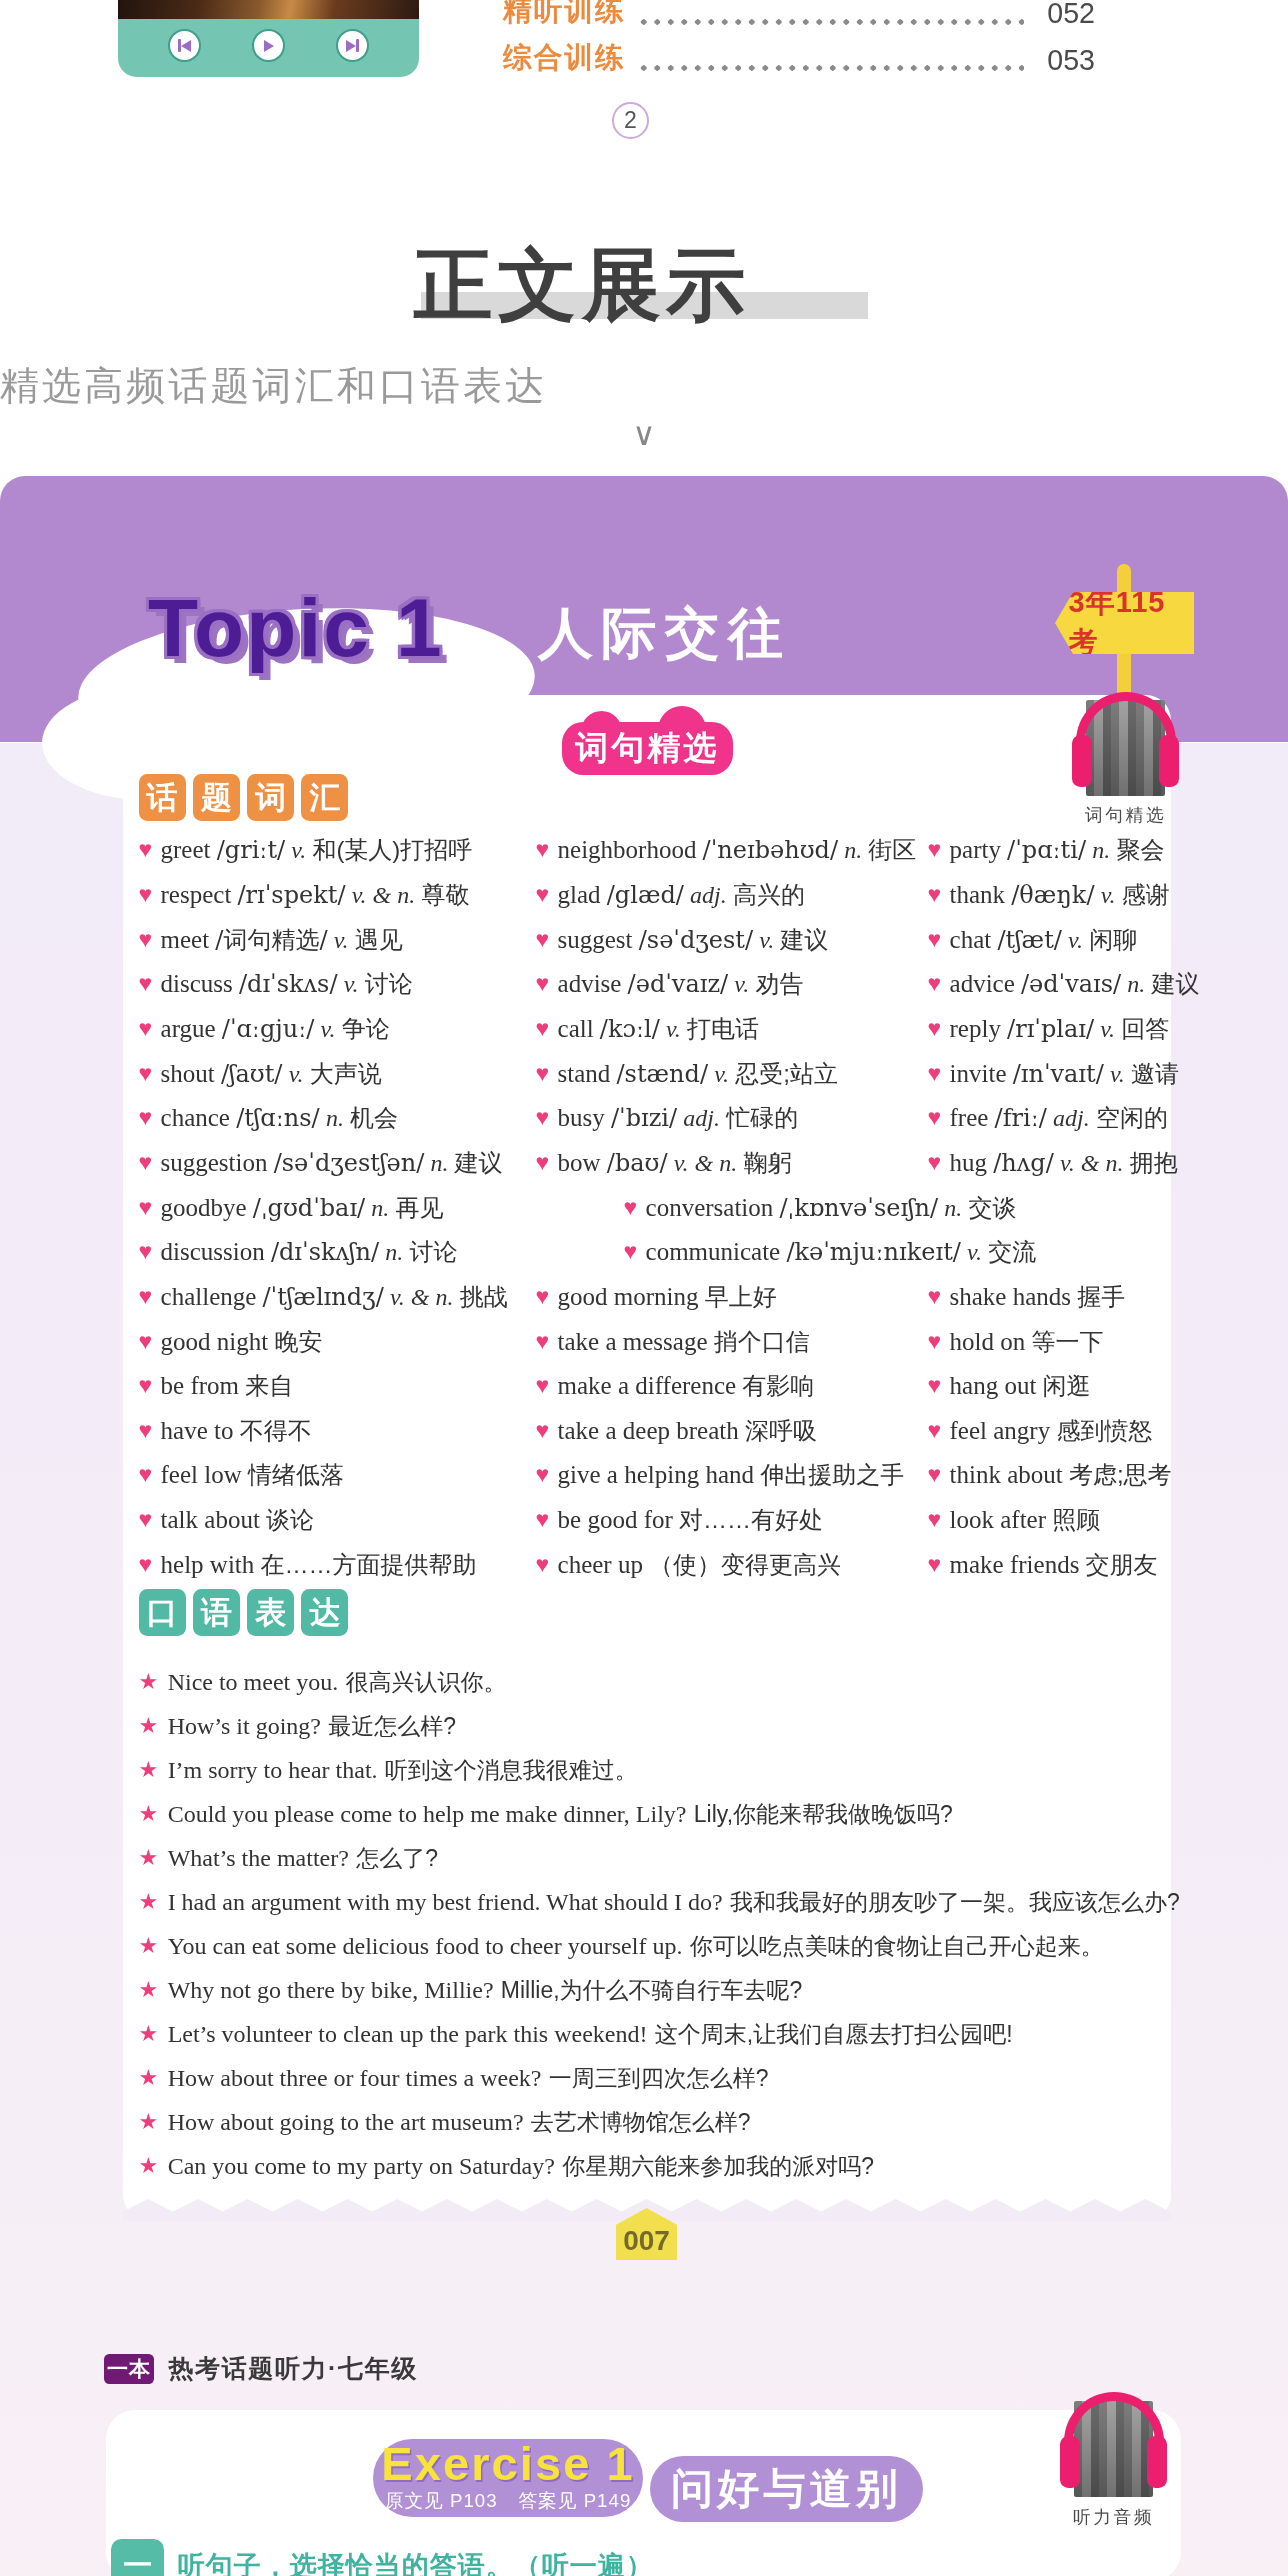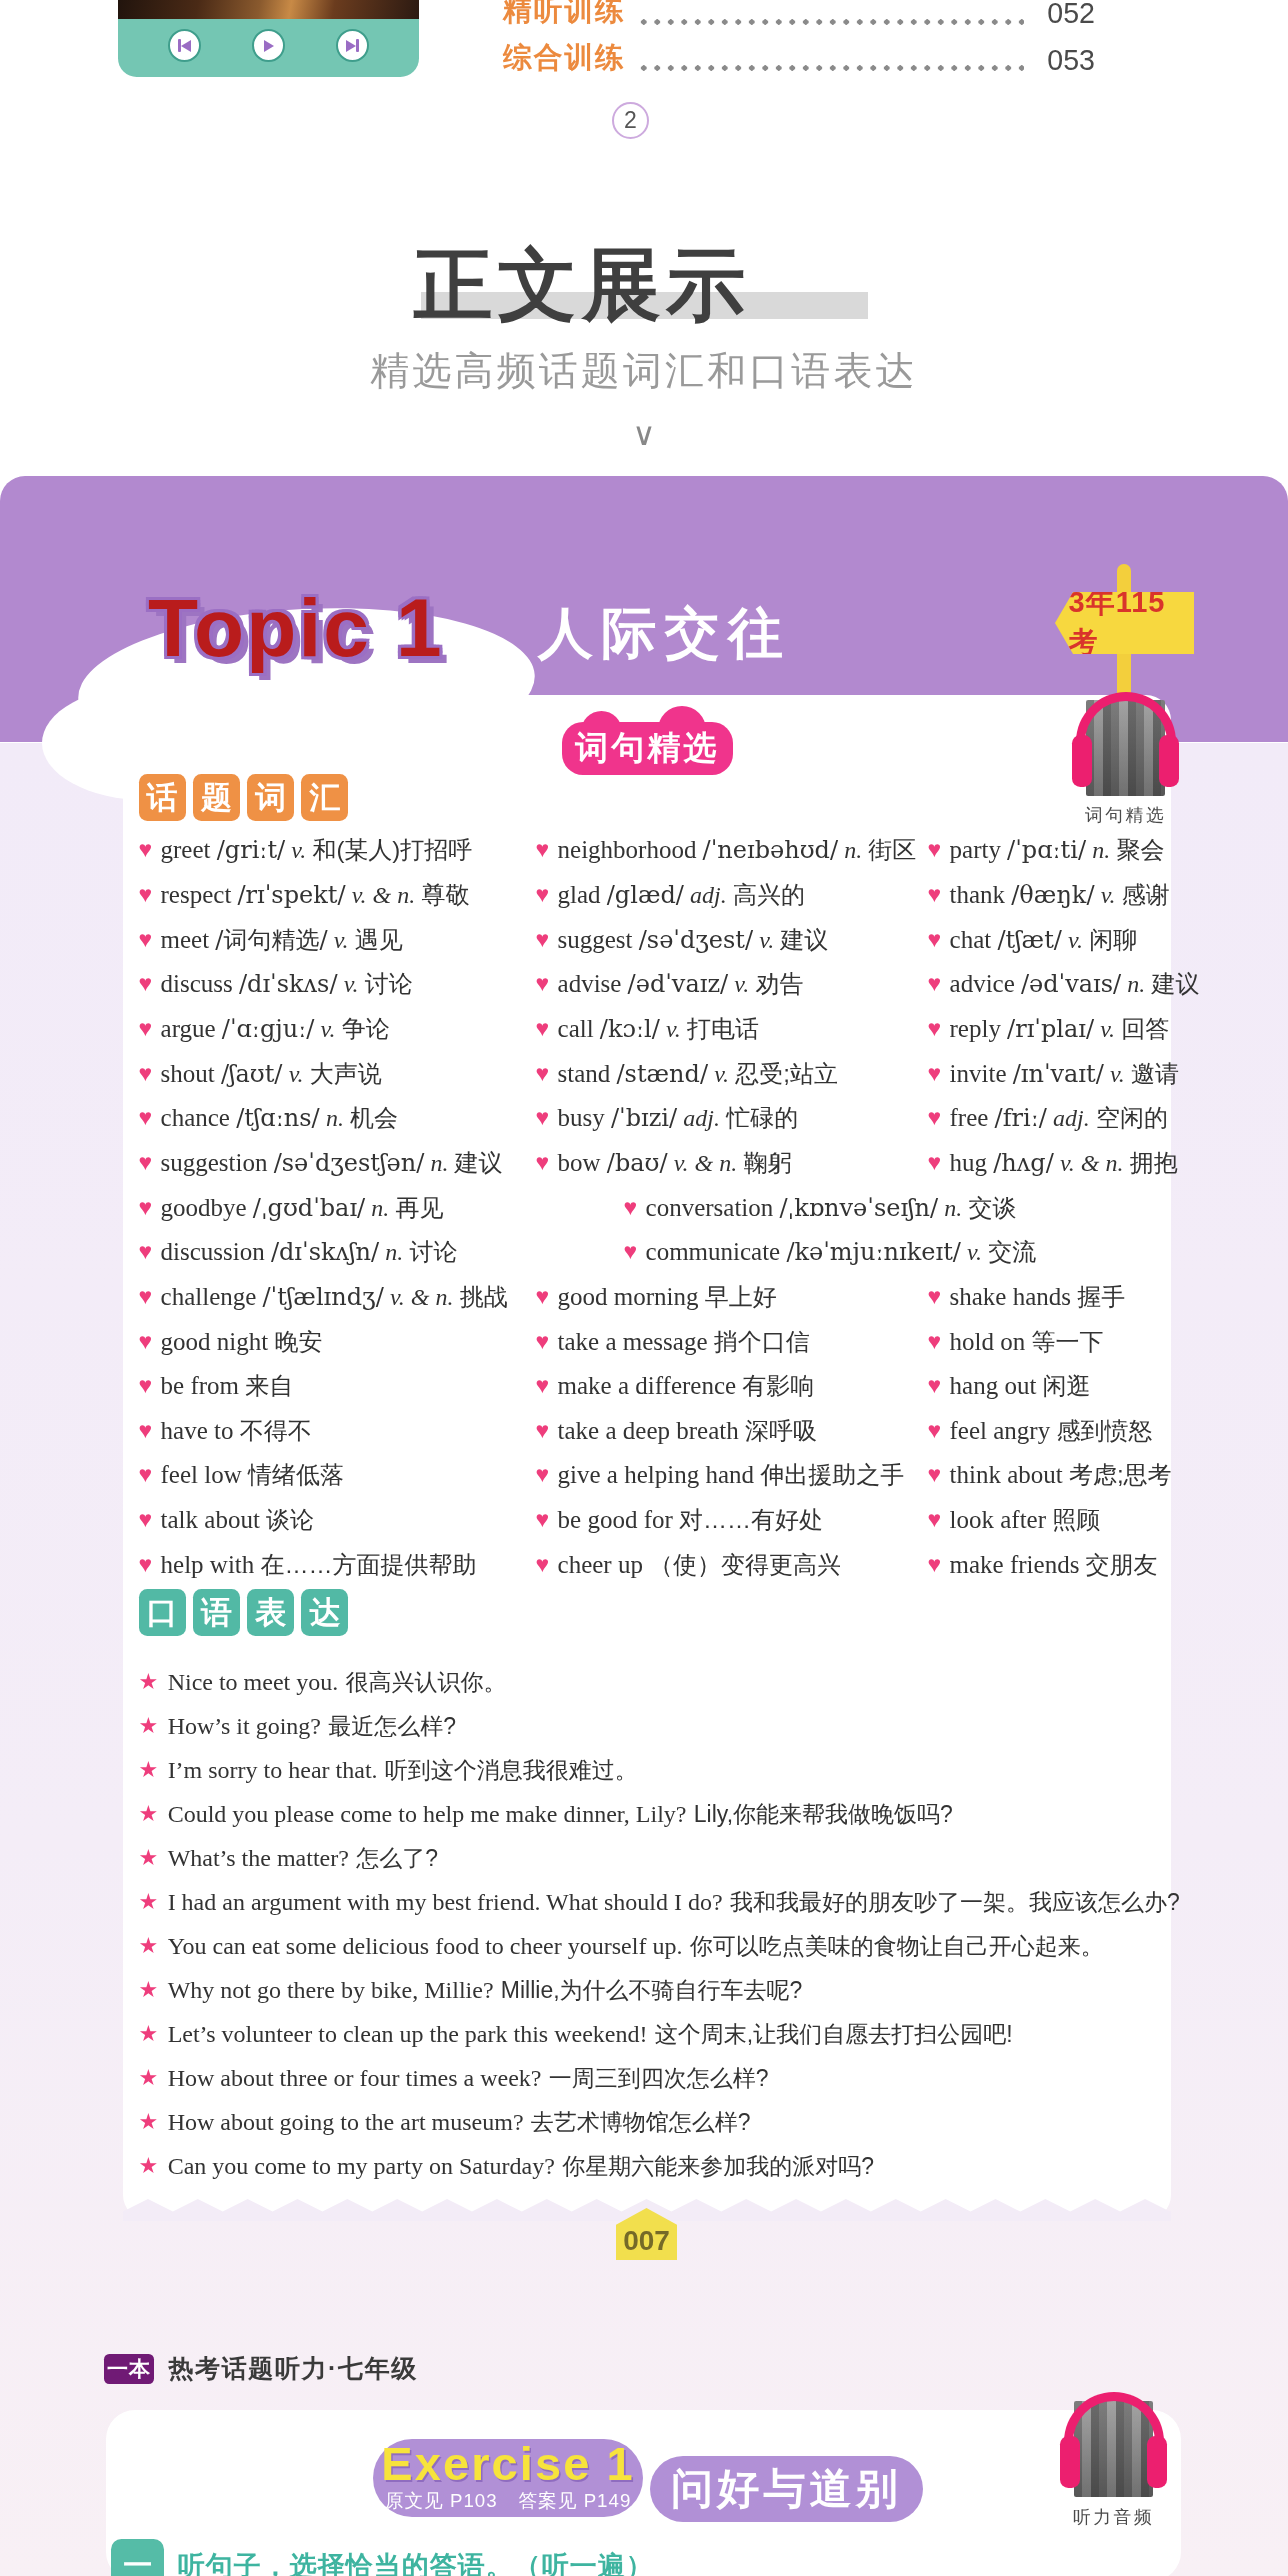--- a/index.html
+++ b/index.html
@@ -27,30 +27,30 @@
      background-size:13.5px 6.2px;background-repeat:repeat-x;background-position:0 50%;}
   .toc-page{font-size:28.6px;color:#4a4a4a;width:62px;text-align:right;}
 
   .page-circle{left:612px;top:102px;width:37px;height:37px;border:2.1px solid #cdaade;border-radius:50%;
      box-sizing:border-box;display:flex;align-items:center;justify-content:center;font-size:23px;color:#555;}
 
   
   .showcase-bar{left:421px;top:292px;width:447px;height:27px;background:#d9d9d9;}
   .showcase-title{left:0;top:233px;width:1164px;text-align:center;font-size:79px;font-weight:bold;
      color:#3f3f3f;letter-spacing:5.2px;}
-  .showcase-sub{left:0;top:344px;width:1288px;text-align:center;font-size:39px;color:#9a9a9a;letter-spacing:3.1px;}
+  .showcase-sub{left:0;top:359px;width:1288px;text-align:left;font-size:39px;color:#9a9a9a;letter-spacing:3.1px;}
   .showcase-chevron{left:0;top:415px;width:1288px;text-align:center;font-size:32px;color:#888;}
 
   
   .banner{left:0;top:476px;width:1288px;height:266px;background:#b289cf;border-radius:25px 25px 0 0;}
   .blob{background:#fff;border-radius:50%;}
   .blob1{left:78px;top:609px;width:457px;height:156px;transform:rotate(-3deg);}
   .blob2{left:364px;top:702px;width:260px;height:99px;}
   .blob3{left:42px;top:686px;width:208px;height:114px;}
-  .topic-en{left:148px;top:581px;font-size:82px;font-weight:bold;color:#b91c1c;letter-spacing:2.1px;
+  .topic-en{left:148px;top:581px;font-size:82px;font-weight:bold;color:#4c1d95;letter-spacing:2.1px;
      text-shadow:3.1px 3.1px 0 #9b6fc4,-3.1px -3.1px 0 #9b6fc4,3.1px -3.1px 0 #9b6fc4,-3.1px 3.1px 0 #9b6fc4,
                  0 3.1px 0 #9b6fc4,3.1px 0 0 #9b6fc4,0 -3.1px 0 #9b6fc4,-3.1px 0 0 #9b6fc4,7.3px 7.3px 0 #9d74c2;text-align:center;}
   .topic-cn{left:538px;top:597px;font-size:55px;font-weight:bold;color:#ffffff;letter-spacing:8.3px;}
   .sign-pole{left:1117px;top:564px;width:13.5px;height:182px;background:#f3cf3c;border-radius:6.8px;}
   .sign{left:1055px;top:592px;width:139px;height:62px;background:#f7d83f;
      clip-path:polygon(0 50%,13% 0,100% 0,100% 100%,13% 100%);
      display:flex;align-items:center;justify-content:center;}
   .sign span{font-size:29px;font-weight:bold;color:#d9342b;margin-left:13.5px;letter-spacing:1px;}
 
   

